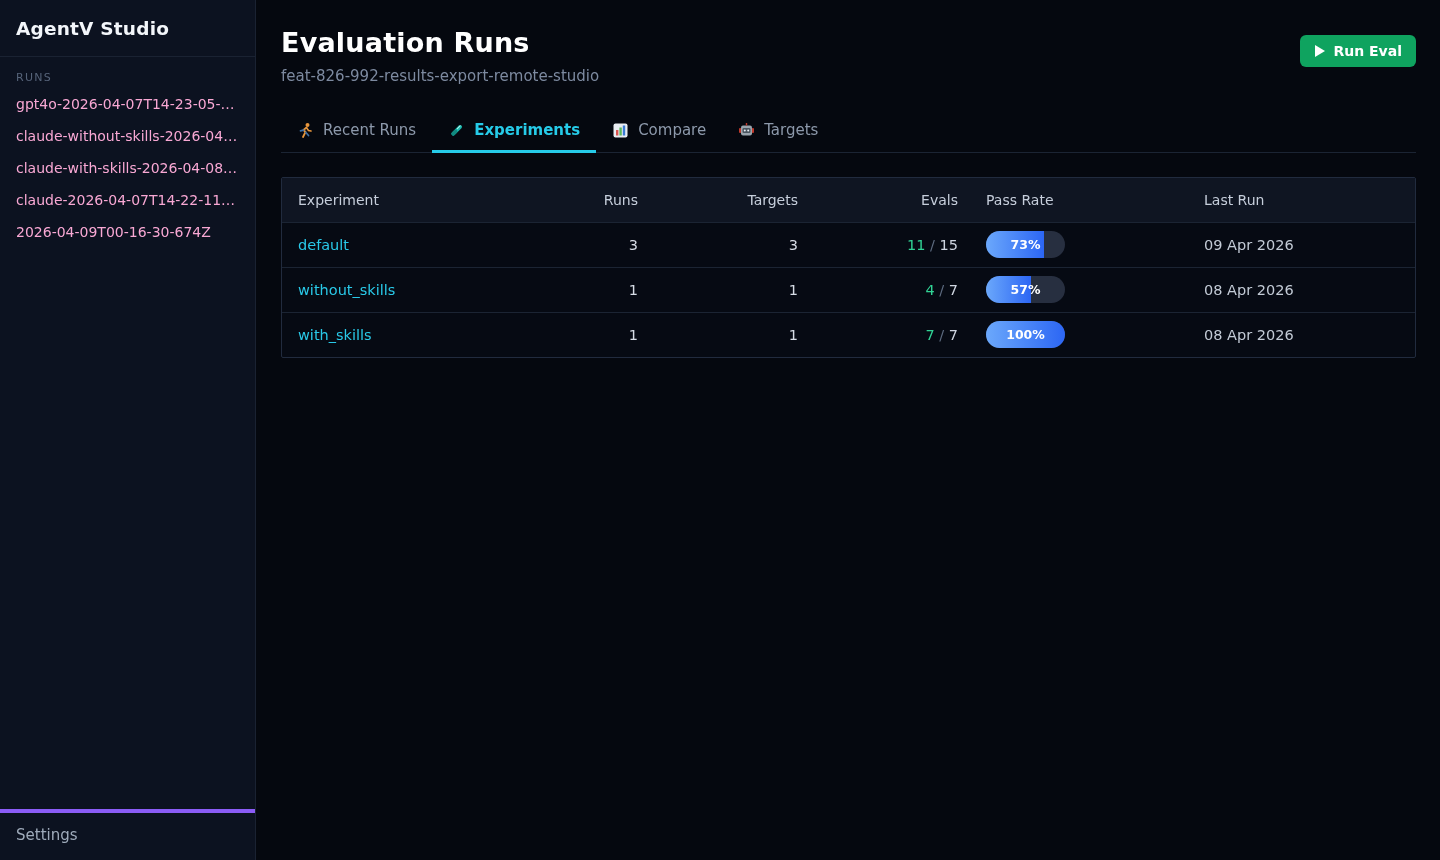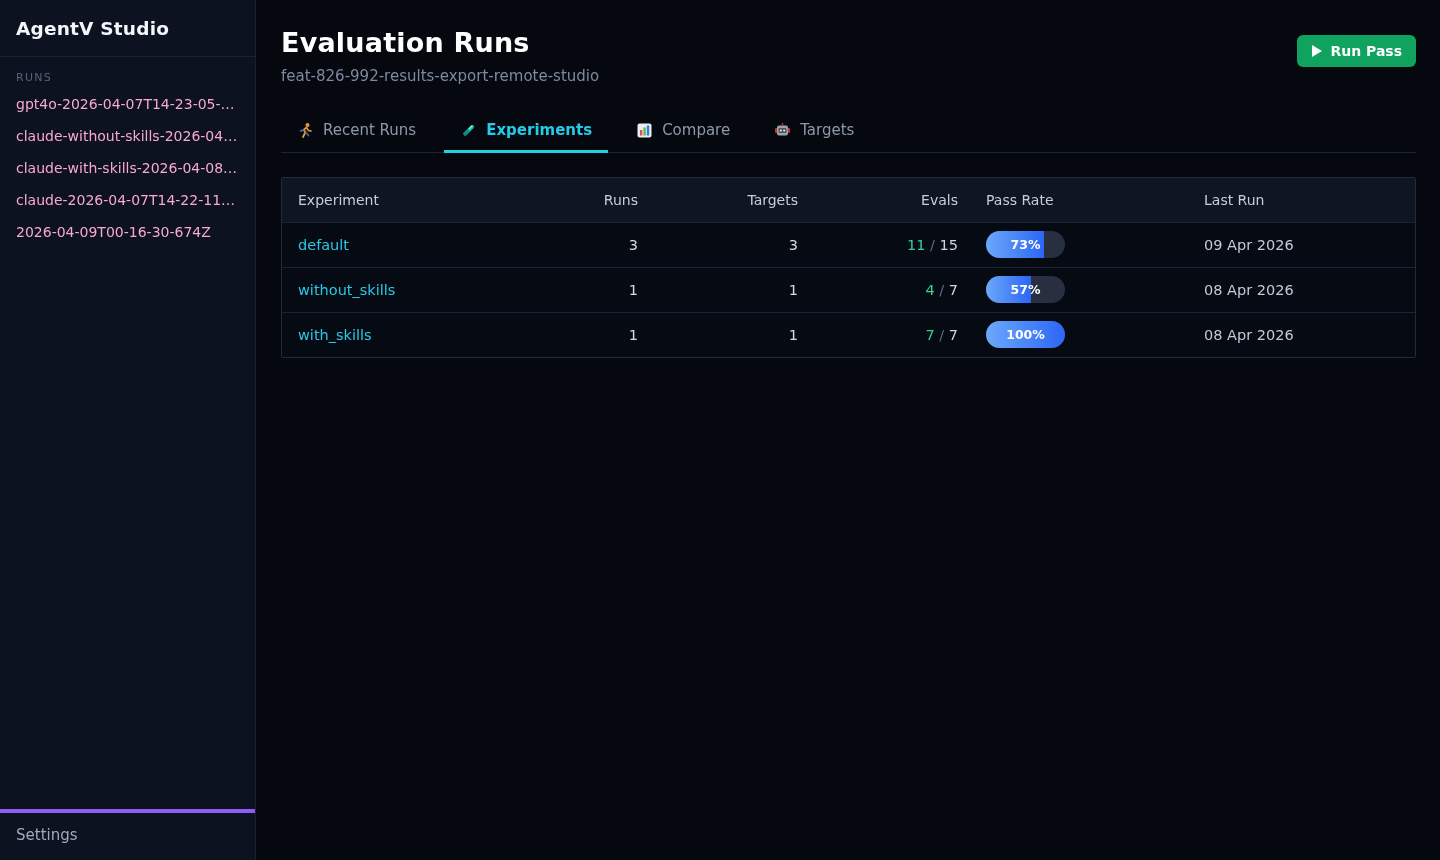--- a/index.html
+++ b/index.html
@@ -49,21 +49,21 @@
     display: flex; align-items: center; gap: 8px;
     background: #0fa35f; color: #ffffff;
     border: none; border-radius: 6px;
     font-family: inherit; font-size: 14px; font-weight: 600;
     padding: 0 14px; height: 32px; cursor: pointer;
   }
 
   
   .tabs {
     margin-top: 27px;
-    display: flex; gap: 12px;
+    display: flex; 
     border-bottom: 1px solid #1b2433;
   }
   .tab {
     display: flex; align-items: center; gap: 9px;
     padding: 9px 16px 11px 16px;
     font-size: 15px; color: #8d99ab;
     border-bottom: 3px solid transparent;
     margin-bottom: -1px;
     cursor: pointer; white-space: nowrap;
   }
@@ -134,21 +134,21 @@
 
     <div class="main-header">
       <div>
         <h1 class="page-title">Evaluation Runs</h1>
         <div class="page-subtitle">feat-826-992-results-export-remote-studio</div>
       </div>
       <button class="run-eval-btn">
         <svg width="11" height="12" viewBox="0 0 11 12">
           <path d="M1,0 L11,6 L1,12 Z" fill="#ffffff"></path>
         </svg>
-        <span>Run Pass</span>
+        <span>Run Eval</span>
       </button>
     </div>
 
     <div class="tabs">
       <div class="tab">
         <span class="tab-icon">
           <svg viewBox="0 0 17 17" width="17" height="17">
             <circle cx="10.5" cy="3" r="2" fill="#e8963c"></circle>
             <path d="M9.5 5.5 L6.5 8 L8.5 10 L6 15" stroke="#e8963c" stroke-width="1.8" fill="none" stroke-linecap="round" stroke-linejoin="round"></path>
             <path d="M9.5 5.8 L11.5 8.5 L14 9" stroke="#e8963c" stroke-width="1.6" fill="none" stroke-linecap="round"></path>

